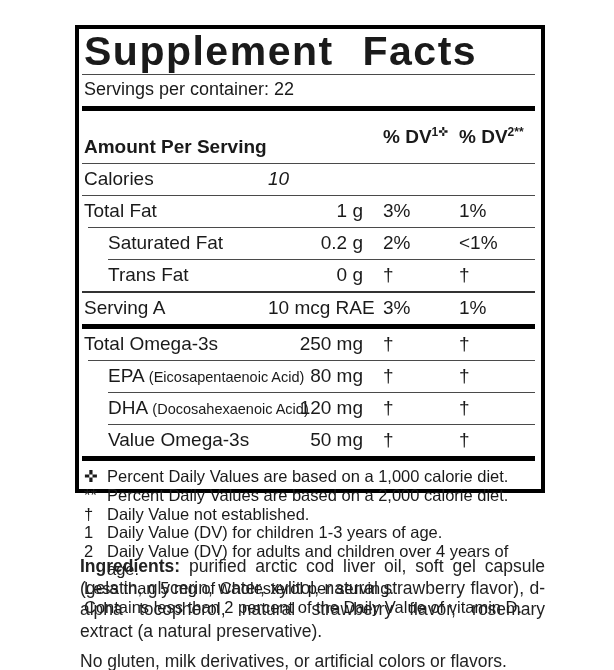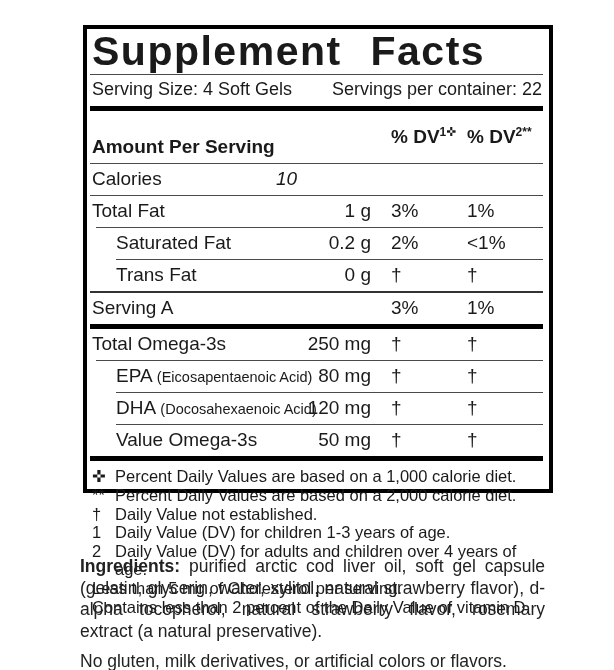--- a/index.html
+++ b/index.html
@@ -3,21 +3,21 @@
 <meta charset="utf-8">
 <style>
   html,body{margin:0;padding:0;background:#ffffff;}
   body{
     width:614px;height:670px;position:relative;overflow:hidden;
     font-family:"Liberation Sans","DejaVu Sans",sans-serif;
     color:#1a1a1a;
     -webkit-font-smoothing:antialiased;
   }
   .facts-box{
-    position:absolute;left:83px;top:25px;width:470px;height:468px;
+    position:absolute;left:75px;top:25px;width:470px;height:468px;
     box-sizing:border-box;border:4px solid #000;background:#fff;
     padding:0 6px 2px 3px;
   }
   .facts-title{
     font-weight:bold;font-size:41px;line-height:1.06;
     letter-spacing:1.5px;word-spacing:16px;
     padding:1px 0 1px 2px;white-space:nowrap;
   }
   .rule-thin{border-top:1.5px solid #4a4a4a;}
   .rule-medium{border-top:2.5px solid #333;}
@@ -60,21 +60,20 @@
 </head>
 <body>
 
 <div class="facts-box">
 
   <div class="facts-title">Supplement Facts</div>
 
   <div class="rule-thin"></div>
 
   <div class="serving-line">
-    <span>Serving Size: 4 Soft Gels</span>
     <span>Servings per container: 22</span>
   </div>
 
   <div class="bar-thick"></div>
 
   <div class="header-row">
     <span class="hdr-label">Amount Per Serving</span>
     <span class="col-dv1 hdr-dv"><span>% DV</span><sup>1✜</sup></span>
     <span class="col-dv2 hdr-dv"><span>% DV</span><sup>2**</sup></span>
   </div>
@@ -112,20 +111,21 @@
     <span class="cell-name">Trans Fat</span>
     <span class="cell-amount">0 g</span>
     <span class="col-dv1">†</span>
     <span class="col-dv2">†</span>
   </div>
 
   <div class="rule-medium"></div>
 
   <div class="row">
     <span class="cell-name">Serving A</span>
+    <span class="cell-amount">10 mcg RAE</span>
     <span class="col-dv1">3%</span>
     <span class="col-dv2">1%</span>
   </div>
 
   <div class="bar-thick"></div>
 
   <div class="row">
     <span class="cell-name">Total Omega-3s</span>
     <span class="cell-amount">250 mg</span>
     <span class="col-dv1">†</span>

